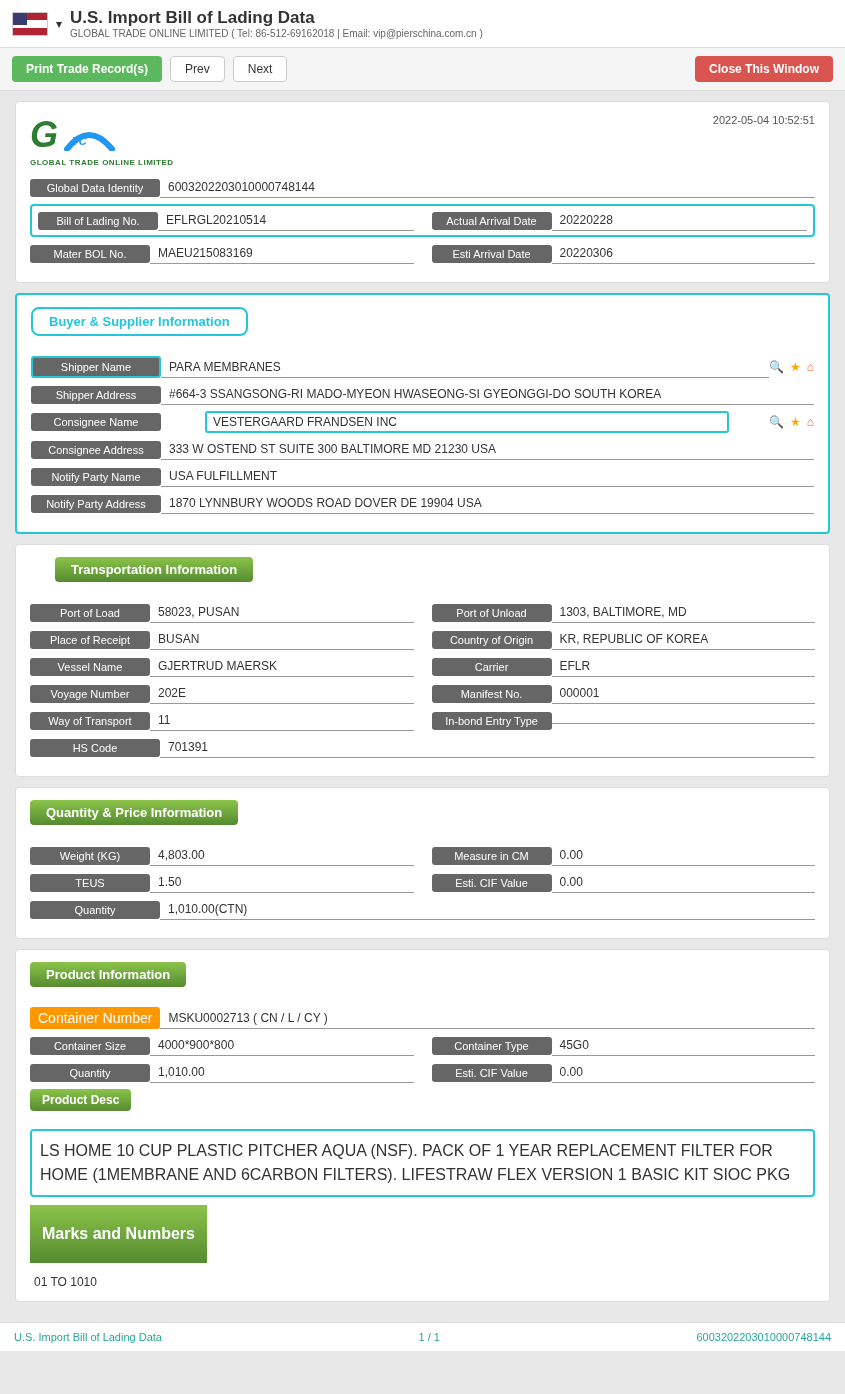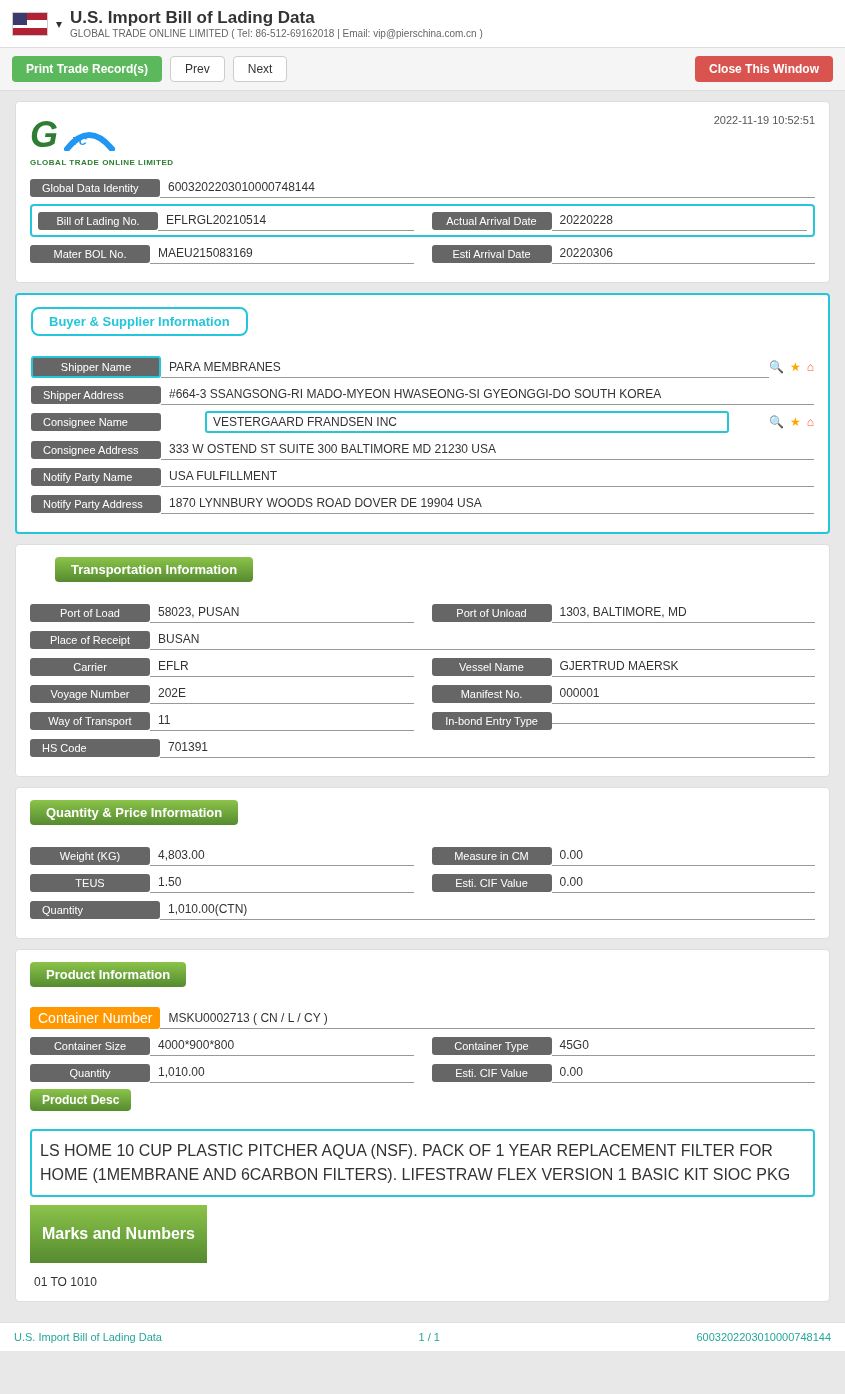--- a/index.html
+++ b/index.html
@@ -11,21 +11,21 @@
     .btn-print { background: #5cb85c; color: #fff; border: none; padding: 6px 14px; border-radius: 4px; cursor: pointer; font-size: 12px; font-weight: bold; }
     .btn-nav { background: #fff; color: #333; border: 1px solid #ccc; padding: 5px 14px; border-radius: 4px; cursor: pointer; font-size: 12px; }
     .btn-close { background: #d9534f; color: #fff; border: none; padding: 6px 14px; border-radius: 4px; cursor: pointer; font-size: 12px; font-weight: bold; margin-left: auto; }
     .content { padding: 10px 15px; background: #e8e8e8; }
     .card { background: #fff; border: 1px solid #ddd; border-radius: 4px; padding: 12px 14px; margin-bottom: 10px; }
     .card-logo-row { display: flex; justify-content: space-between; align-items: flex-start; margin-bottom: 10px; }
     .logo { display: flex; flex-direction: column; align-items: flex-start; }
     .logo-img { display: flex; align-items: center; gap: 4px; }
     .logo-text { font-size: 8px; color: #2e7d32; font-weight: bold; letter-spacing: 0.5px; margin-top: 2px; }
     .field-row { display: flex; align-items: center; margin-bottom: 6px; }
-    .field-label { background: #666; color: #fff; padding: 3px 12px; border-radius: 3px; font-size: 11px; min-width: 130px; }
+    .field-label { background: #666; color: #fff; padding: 3px 12px; border-radius: 3px; font-size: 11px; min-width: 130px; text-align: center; }
     .field-value { border-bottom: 1px solid #999; padding: 3px 8px; flex: 1; font-size: 12px; color: #333; }
     .field-row-double { display: flex; align-items: center; gap: 18px; margin-bottom: 6px; }
     .field-half { display: flex; align-items: center; flex: 1; }
     .field-label-sm { background: #666; color: #fff; padding: 3px 8px; border-radius: 3px; font-size: 11px; min-width: 120px; text-align: center; }
     .field-value-sm { border-bottom: 1px solid #999; padding: 3px 8px; flex: 1; font-size: 12px; color: #333; }
     .section-header { display: inline-block; background: linear-gradient(to bottom, #8bc34a, #558b2f); color: #fff; padding: 5px 16px; border-radius: 4px; font-size: 13px; font-weight: bold; margin-bottom: 10px; }
     .section-header-blue { display: inline-block; border: 2px solid #26c6da; color: #26c6da; padding: 5px 16px; border-radius: 8px; font-size: 13px; font-weight: bold; margin-bottom: 10px; }
     .icon-row { display: flex; align-items: center; gap: 6px; margin-left: auto; }
     .field-label-orange { background: #FF9800; color: #fff; padding: 3px 8px; border-radius: 3px; font-size: 14px; min-width: 130px; text-align: center; }
     .product-desc-box { border: 2px solid #26c6da; border-radius: 4px; padding: 8px; margin-bottom: 8px; }
@@ -60,21 +60,21 @@
       <div class="logo">
         <div class="logo-img">
           <span style="font-size:36px; font-weight:900; color:#2e7d32; font-style:italic;">G</span>
           <svg width="55" height="32" viewBox="0 0 55 32">
             <path d="M5,30 Q27,2 50,30" stroke="#2196F3" stroke-width="6" fill="none" stroke-linecap="round"></path>
             <text x="10" y="26" font-size="11" font-weight="900" font-style="italic" fill="#2196F3">TC</text>
           </svg>
         </div>
         <div class="logo-text" style="font-size:8px; color:#2e7d32; font-weight:bold; letter-spacing:0.5px;">GLOBAL TRADE ONLINE LIMITED</div>
       </div>
-      <div style="font-size:11px; color:#555;">2022-11-19 10:52:51</div>
+      <div style="font-size:11px; color:#555;">2022-05-04 10:52:51</div>
     </div>
 
     <div class="field-row">
       <span class="field-label">Global Data Identity</span>
       <span class="field-value">6003202203010000748144</span>
     </div>
 
     <div style="border: 2px solid #26c6da; border-radius: 4px; padding: 4px 6px; margin-bottom: 6px;">
       <div class="field-row-double" style="margin-bottom:0;">
         <div class="field-half">
@@ -160,30 +160,34 @@
         <span class="field-label-sm">Port of Unload</span>
         <span class="field-value-sm">1303, BALTIMORE, MD</span>
       </div>
     </div>
 
     <div class="field-row-double">
       <div class="field-half">
         <span class="field-label-sm">Place of Receipt</span>
         <span class="field-value-sm">BUSAN</span>
       </div>
-    </div>
-
-    <div class="field-row-double">
+      <div class="field-half">
+        <span class="field-label-sm">Country of Origin</span>
+        <span class="field-value-sm">KR, REPUBLIC OF KOREA</span>
+      </div>
+    </div>
+
+    <div class="field-row-double">
+      <div class="field-half">
+        <span class="field-label-sm">Vessel Name</span>
+        <span class="field-value-sm">GJERTRUD MAERSK</span>
+      </div>
       <div class="field-half">
         <span class="field-label-sm">Carrier</span>
         <span class="field-value-sm">EFLR</span>
-      </div>
-      <div class="field-half">
-        <span class="field-label-sm">Vessel Name</span>
-        <span class="field-value-sm">GJERTRUD MAERSK</span>
       </div>
     </div>
 
     <div class="field-row-double">
       <div class="field-half">
         <span class="field-label-sm">Voyage Number</span>
         <span class="field-value-sm">202E</span>
       </div>
       <div class="field-half">
         <span class="field-label-sm">Manifest No.</span>

